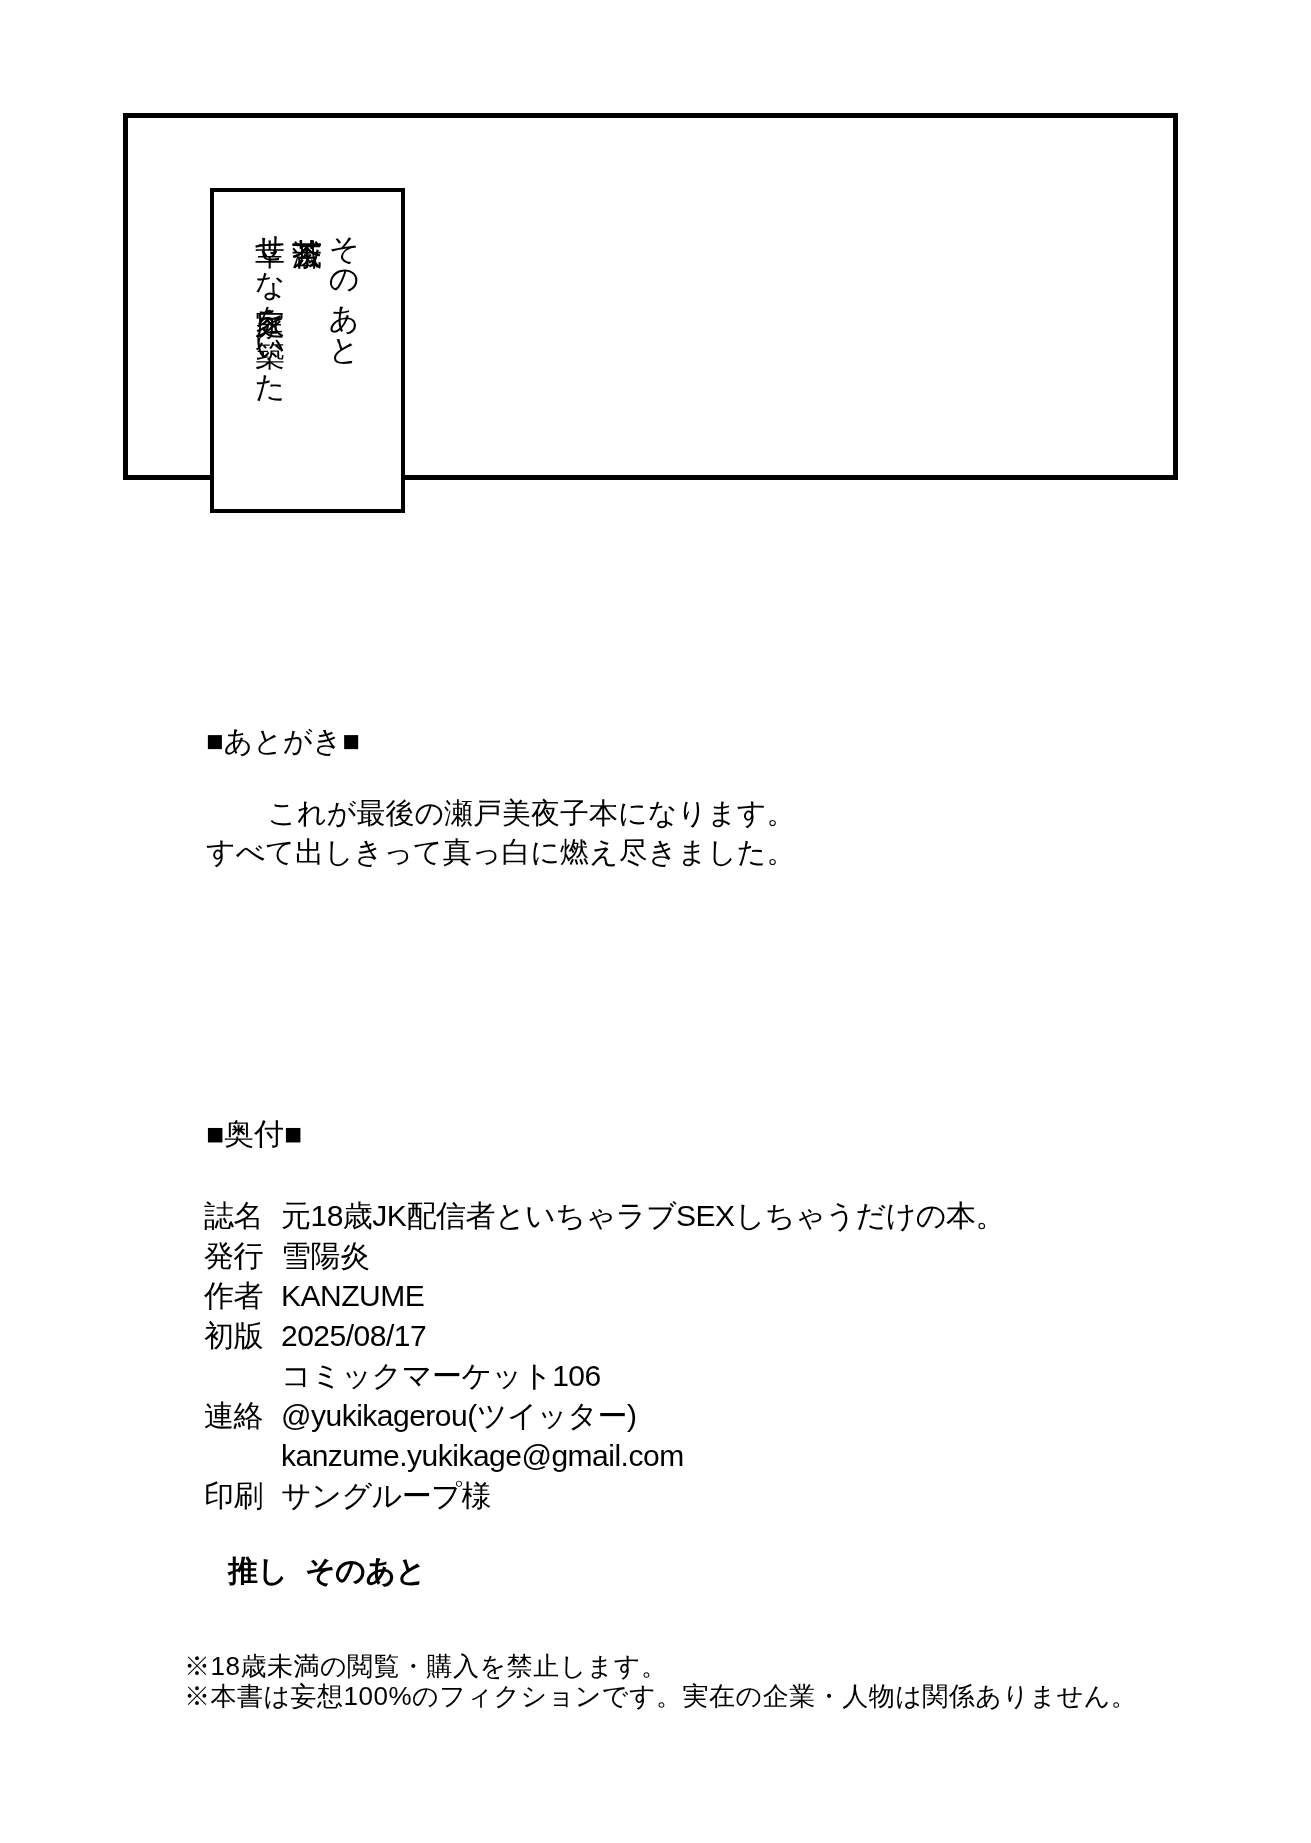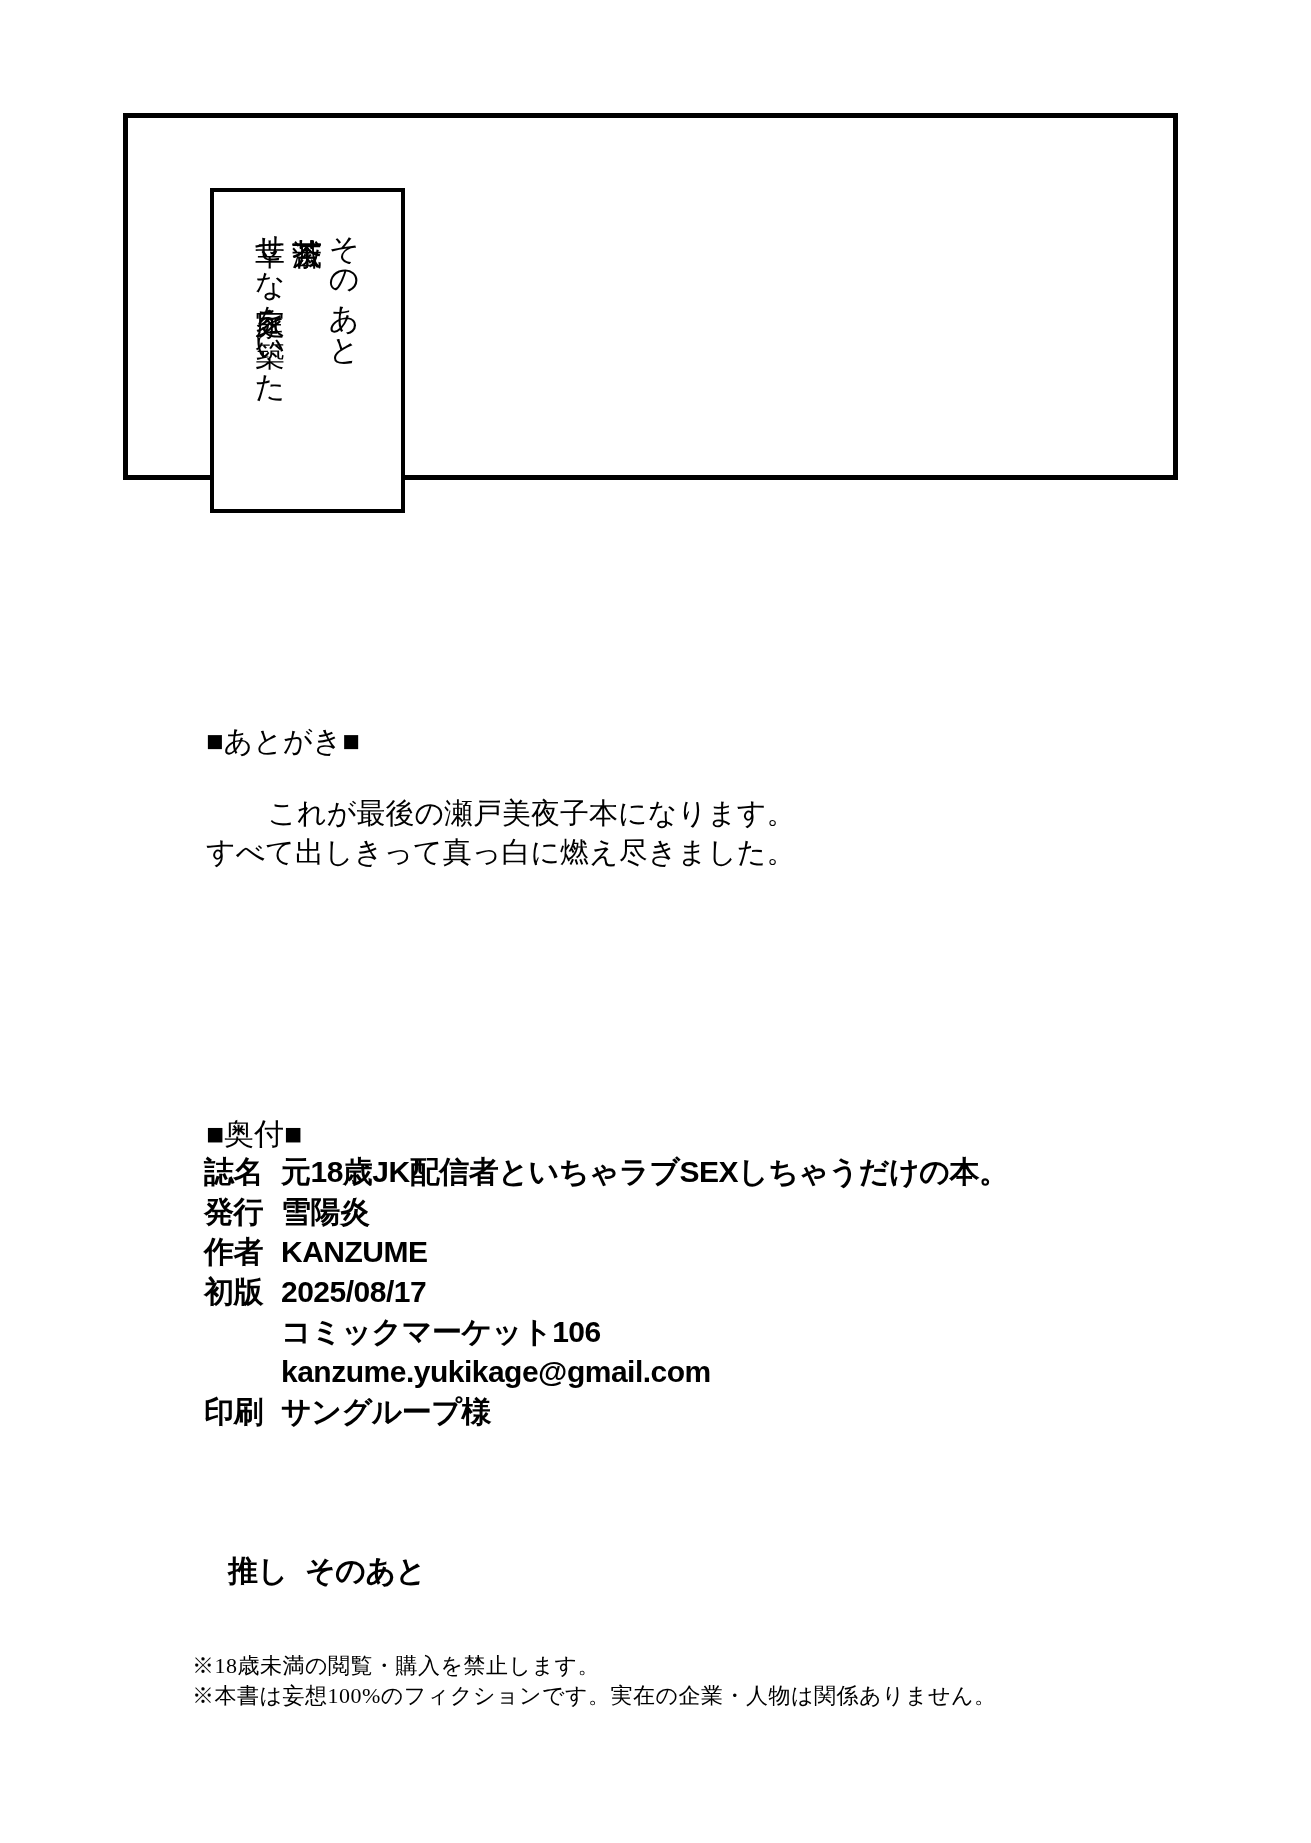--- a/index.html
+++ b/index.html
@@ -49,36 +49,36 @@
   .afterword-text{
     position:absolute;left:206px;top:794px;
     font-size:29px;line-height:39px;font-weight:400;text-align:right;
   }
   
   .colophon-heading{
     position:absolute;left:206px;top:1116px;
     font-size:30px;line-height:36px;font-weight:400;
   }
   .colophon{
-    position:absolute;left:204px;top:1152px;
-    font-size:30px;font-weight:700;
+    position:absolute;left:204px;top:1196px;
+    font-size:30px;font-weight:400;
     letter-spacing:-0.5px;
   }
   .crow{display:flex;height:40px;line-height:40px;}
   .clabel{width:77px;flex:0 0 77px;}
   .cvalue{white-space:nowrap;}
   .oshi{
     position:absolute;left:204px;top:1551px;
     font-size:30px;font-weight:700;letter-spacing:-0.5px;margin-left:24px;
   }
   
   .disclaimers{
-    position:absolute;left:192px;top:1651px;
-    font-family:Liberation Serif, serif;
-    font-size:22px;line-height:30px;font-weight:400;
+    position:absolute;left:184px;top:1651px;
+    font-family:Liberation Sans, sans-serif;
+    font-size:26px;line-height:30px;font-weight:400;
     letter-spacing:0.5px;
   }
 </style>
 </head>
 <body>
 
 <div class="page">
 
   <div class="panel"></div>
 
@@ -114,20 +114,24 @@
     </div>
     <div class="crow">
       <span class="clabel">初版</span>
       <span class="cvalue">2025/08/17</span>
     </div>
     <div class="crow">
       <span class="clabel"></span>
       <span class="cvalue">コミックマーケット106</span>
     </div>
     <div class="crow">
+      <span class="clabel">連絡</span>
+      <span class="cvalue">@yukikagerou(ツイッター)</span>
+    </div>
+    <div class="crow">
       <span class="clabel"></span>
       <span class="cvalue">kanzume.yukikage@gmail.com</span>
     </div>
     <div class="crow">
       <span class="clabel">印刷</span>
       <span class="cvalue">サングループ様</span>
     </div>
   </div>
 
   <div class="oshi crow">

